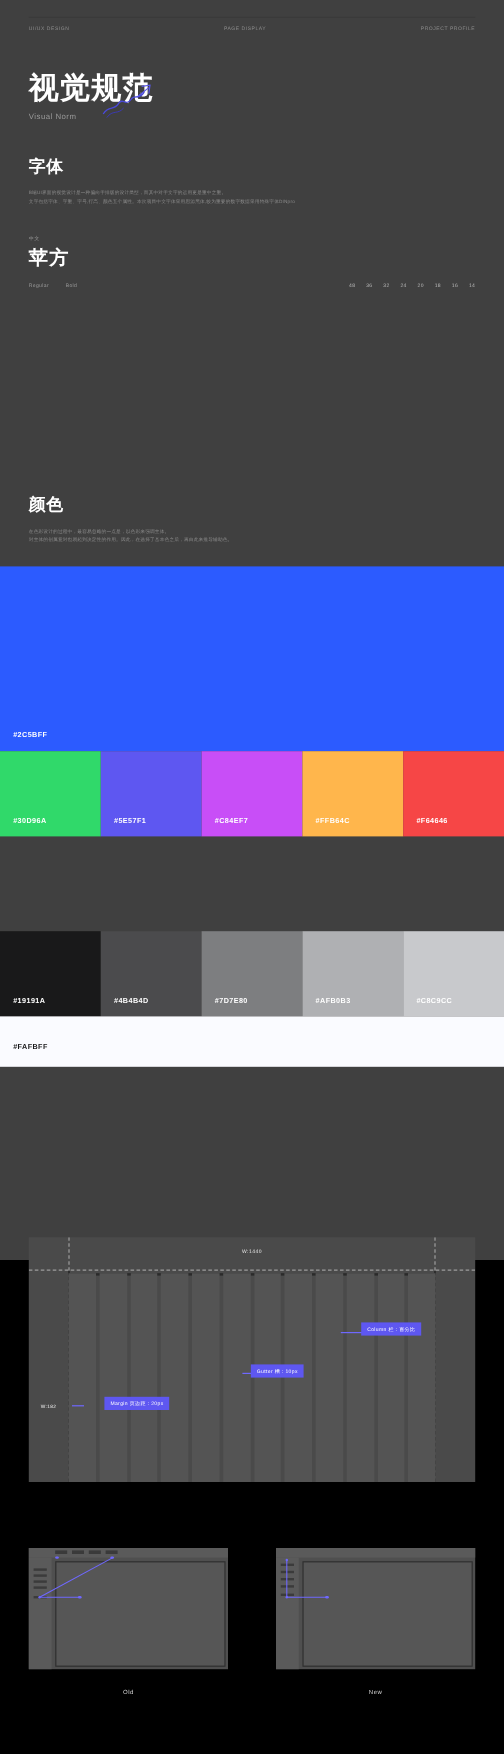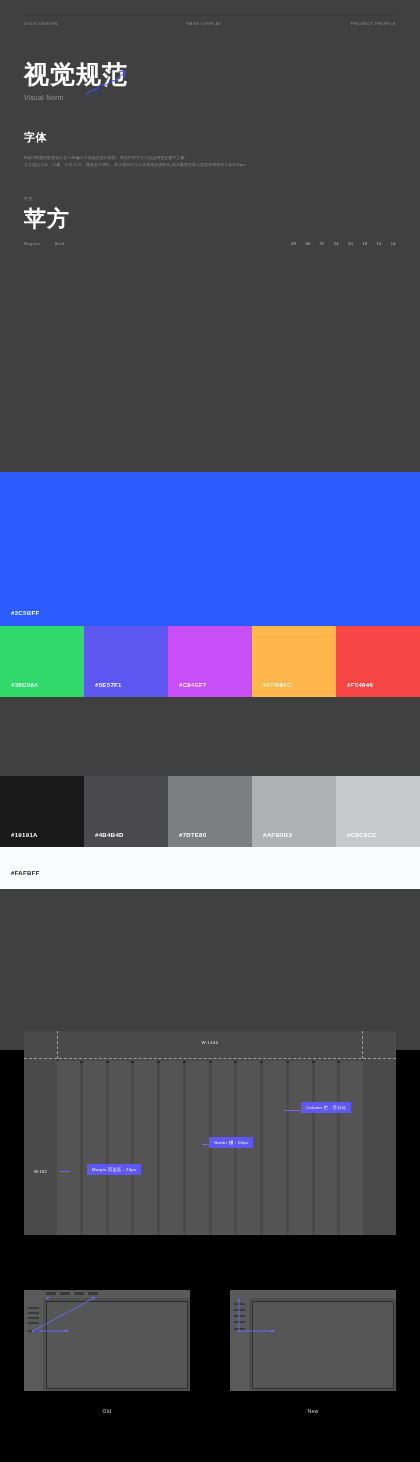--- a/index.html
+++ b/index.html
@@ -17,29 +17,29 @@
          display:flex; justify-content:space-between; }
   .hdr span { font-size:4.2px; letter-spacing:.45px; color:#8d8d8d; text-transform:uppercase; }
 
   
   .hero { position:absolute; left:24px; top:62px; }
   .hero-cn { font-size:25px; font-weight:700; color:#fff; letter-spacing:1px; line-height:1; }
   .hero-en { font-size:6.5px; color:#9a9a9a; margin-top:7px; letter-spacing:.4px; }
   .squiggle { position:absolute; left:84px; top:68px; width:46px; height:32px; pointer-events:none; }
 
   
-  .sec-title { font-size:11px; font-weight:700; color:#fff; letter-spacing:.6px; }
+  .sec-title { font-size:14px; font-weight:700; color:#fff; letter-spacing:.6px; }
   .sec-desc { font-size:3.9px; color:#8a8a8a; line-height:1.85; letter-spacing:.15px; margin-top:9px; }
   .sub-lab { font-size:4.2px; color:#9a9a9a; letter-spacing:.3px; }
 
   .type-sec { position:absolute; left:24px; top:130px; width:372px; }
 
   .face { position:absolute; left:24px; width:372px; }
   .face-name { color:#fff; line-height:1; }
-  .face-name.cn { font-size:22px; font-weight:700; letter-spacing:1px; }
+  .face-name.cn { font-size:16px; font-weight:700; letter-spacing:1px; }
   .face-name.en { font-size:20px; font-weight:400; letter-spacing:.5px; }
   .face-row { display:flex; justify-content:space-between; align-items:flex-end; margin-top:11px; }
   .weights { display:flex; gap:14px; }
   .weights span { font-size:4.2px; color:#9a9a9a; letter-spacing:.3px; }
   .sizes { display:flex; gap:9px; }
   .sizes span { font-size:4.2px; color:#bdbdbd; letter-spacing:.3px; }
 
   .color-sec { position:absolute; left:24px; top:412px; width:372px; }
 
   
@@ -136,20 +136,27 @@
         <span>24</span>
         <span>20</span>
         <span>18</span>
         <span>16</span>
         <span>14</span>
       </div>
     </div>
   </div>
 
 
+  <div class="color-sec">
+    <div class="sec-title">颜色</div>
+    <div class="sec-desc">
+      <div>在色彩设计的过程中，最容易忽略的一点是，以色彩来强调主体。</div>
+      <div>对主体的创属意对也易起到决定性的作用。因此，在选择了基本色之后，再由此来推导辅助色。</div>
+    </div>
+  </div>
 
   <div class="sw-hero" style="background: rgb(44, 91, 255); color: rgb(255, 255, 255);">
     <span class="sw-lab">#2C5BFF</span>
   </div>
 
   <div class="sw-row accents">
     <div class="sw" style="background: rgb(48, 217, 106); color: rgb(255, 255, 255);">
         <span class="sw-lab">#30D96A</span>
       </div>
     <div class="sw" style="background: rgb(94, 87, 241); color: rgb(255, 255, 255);">

